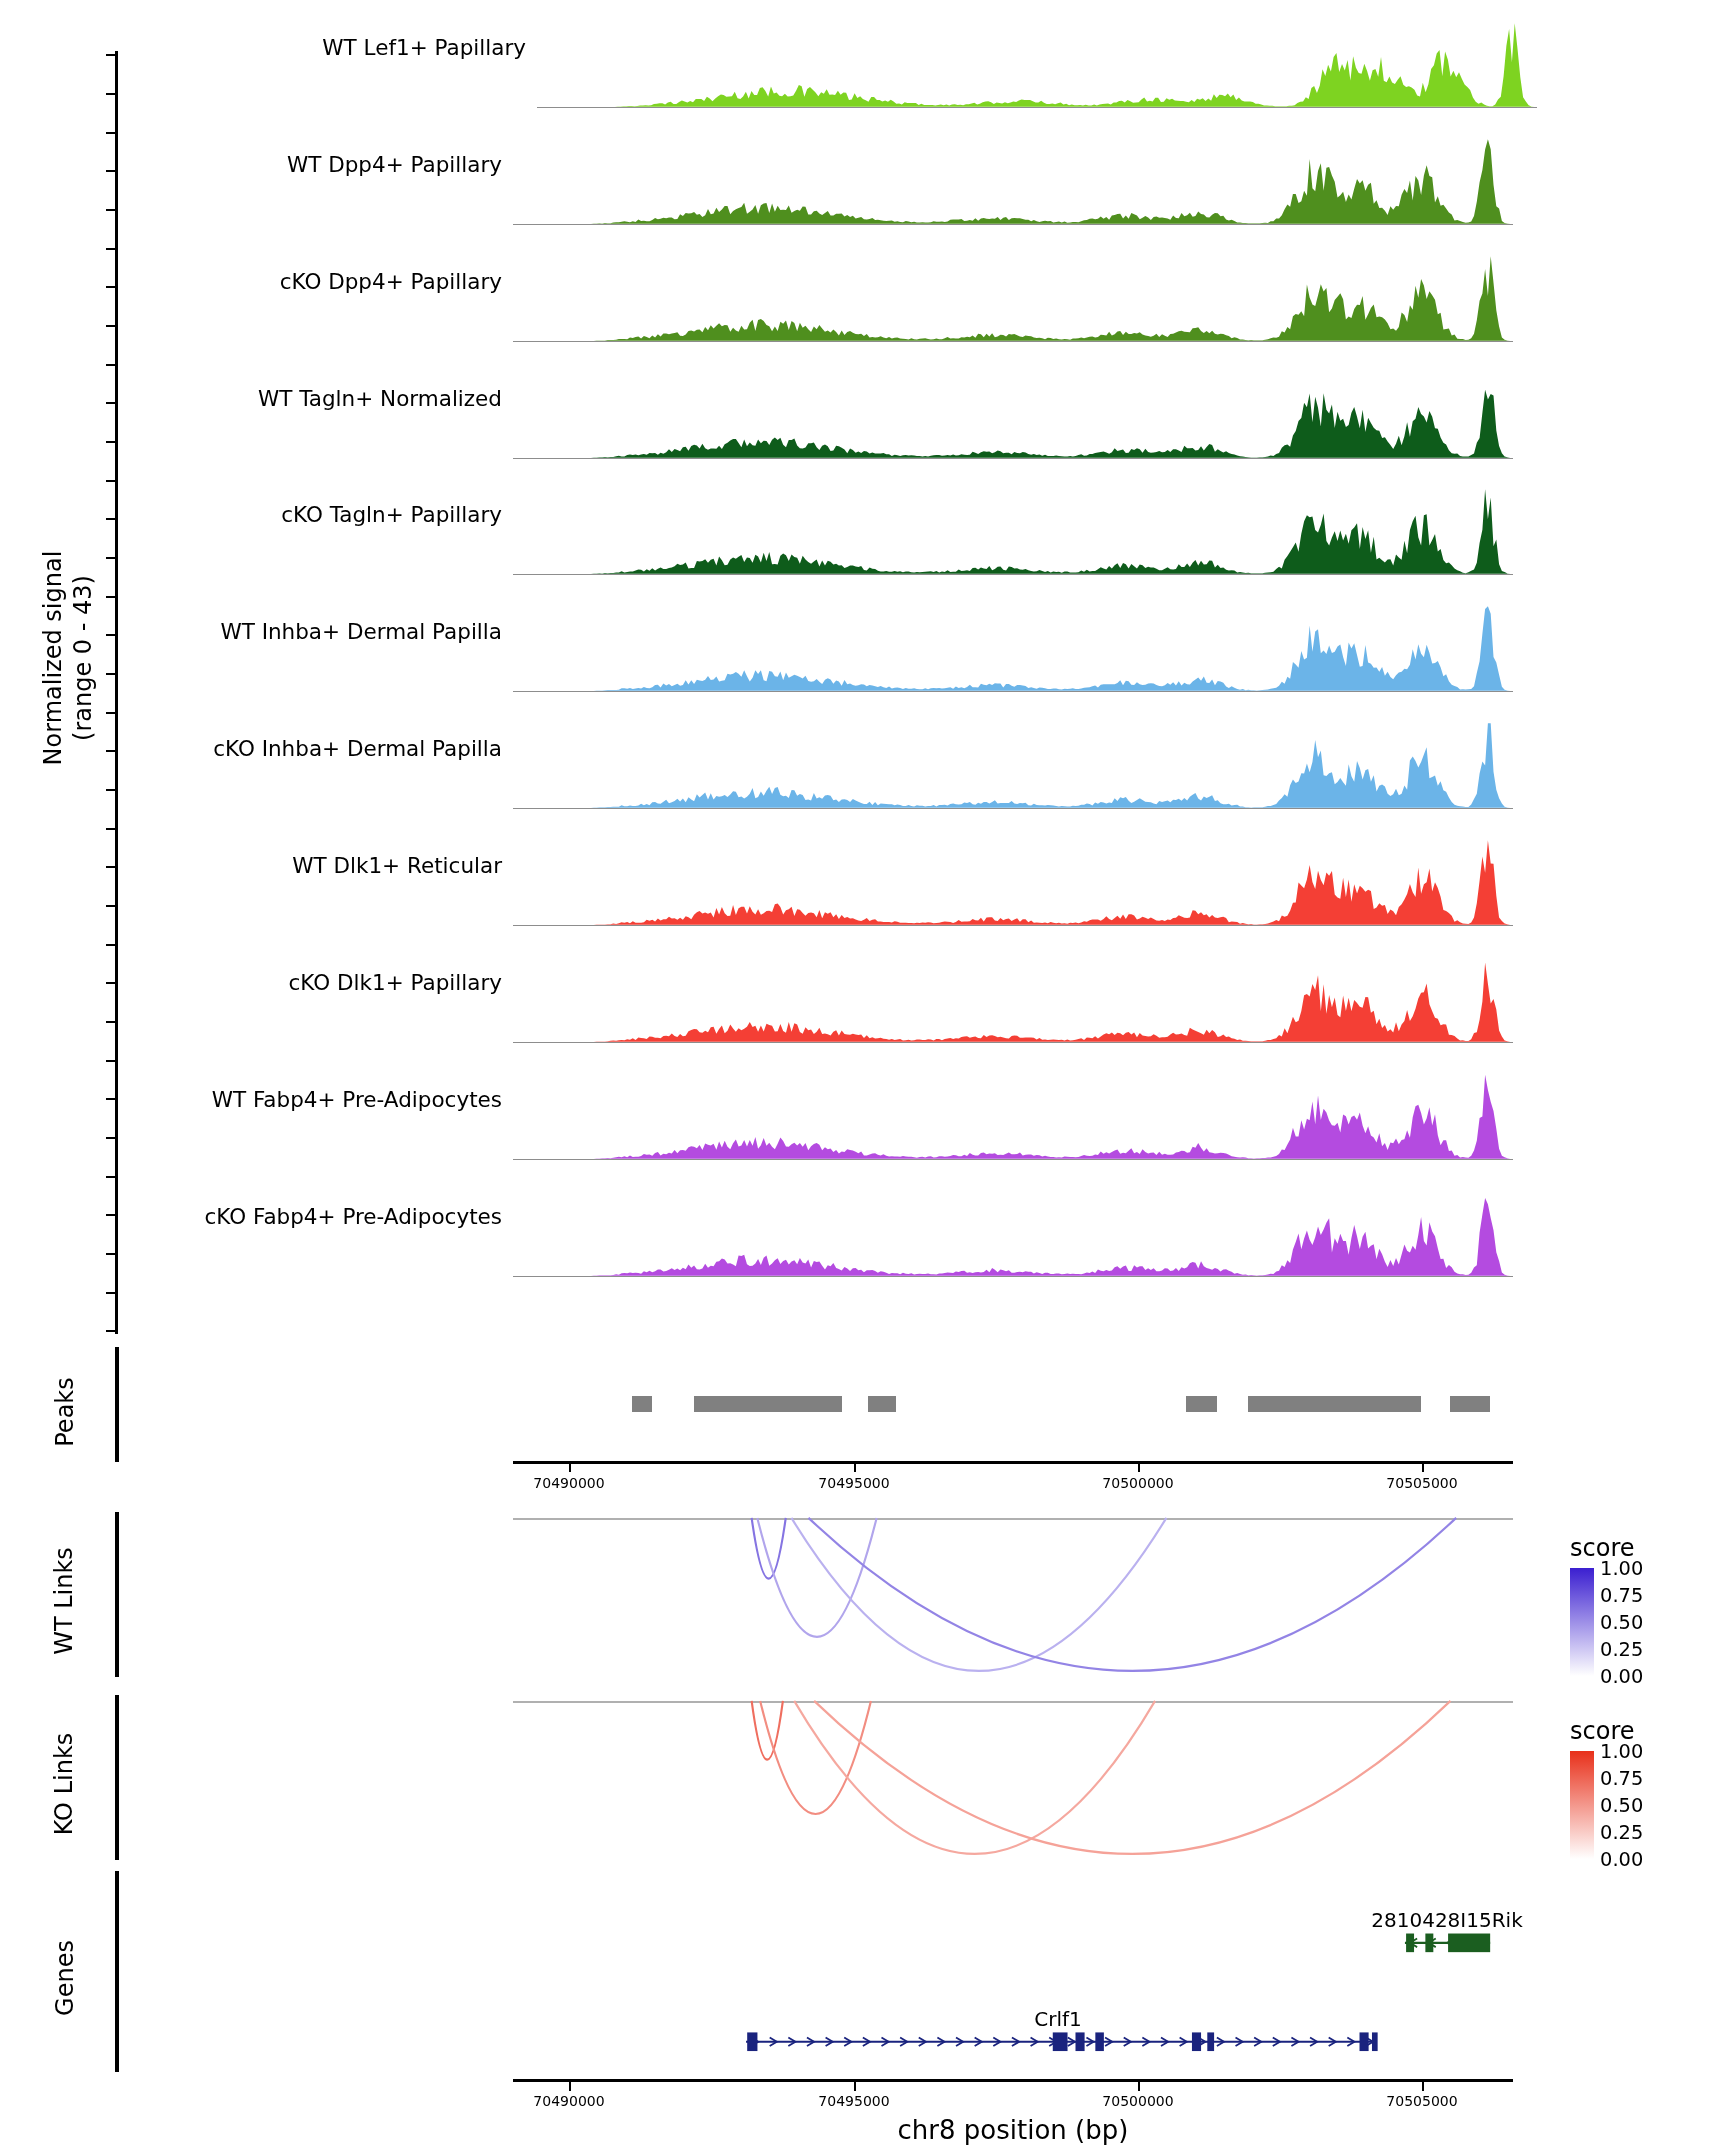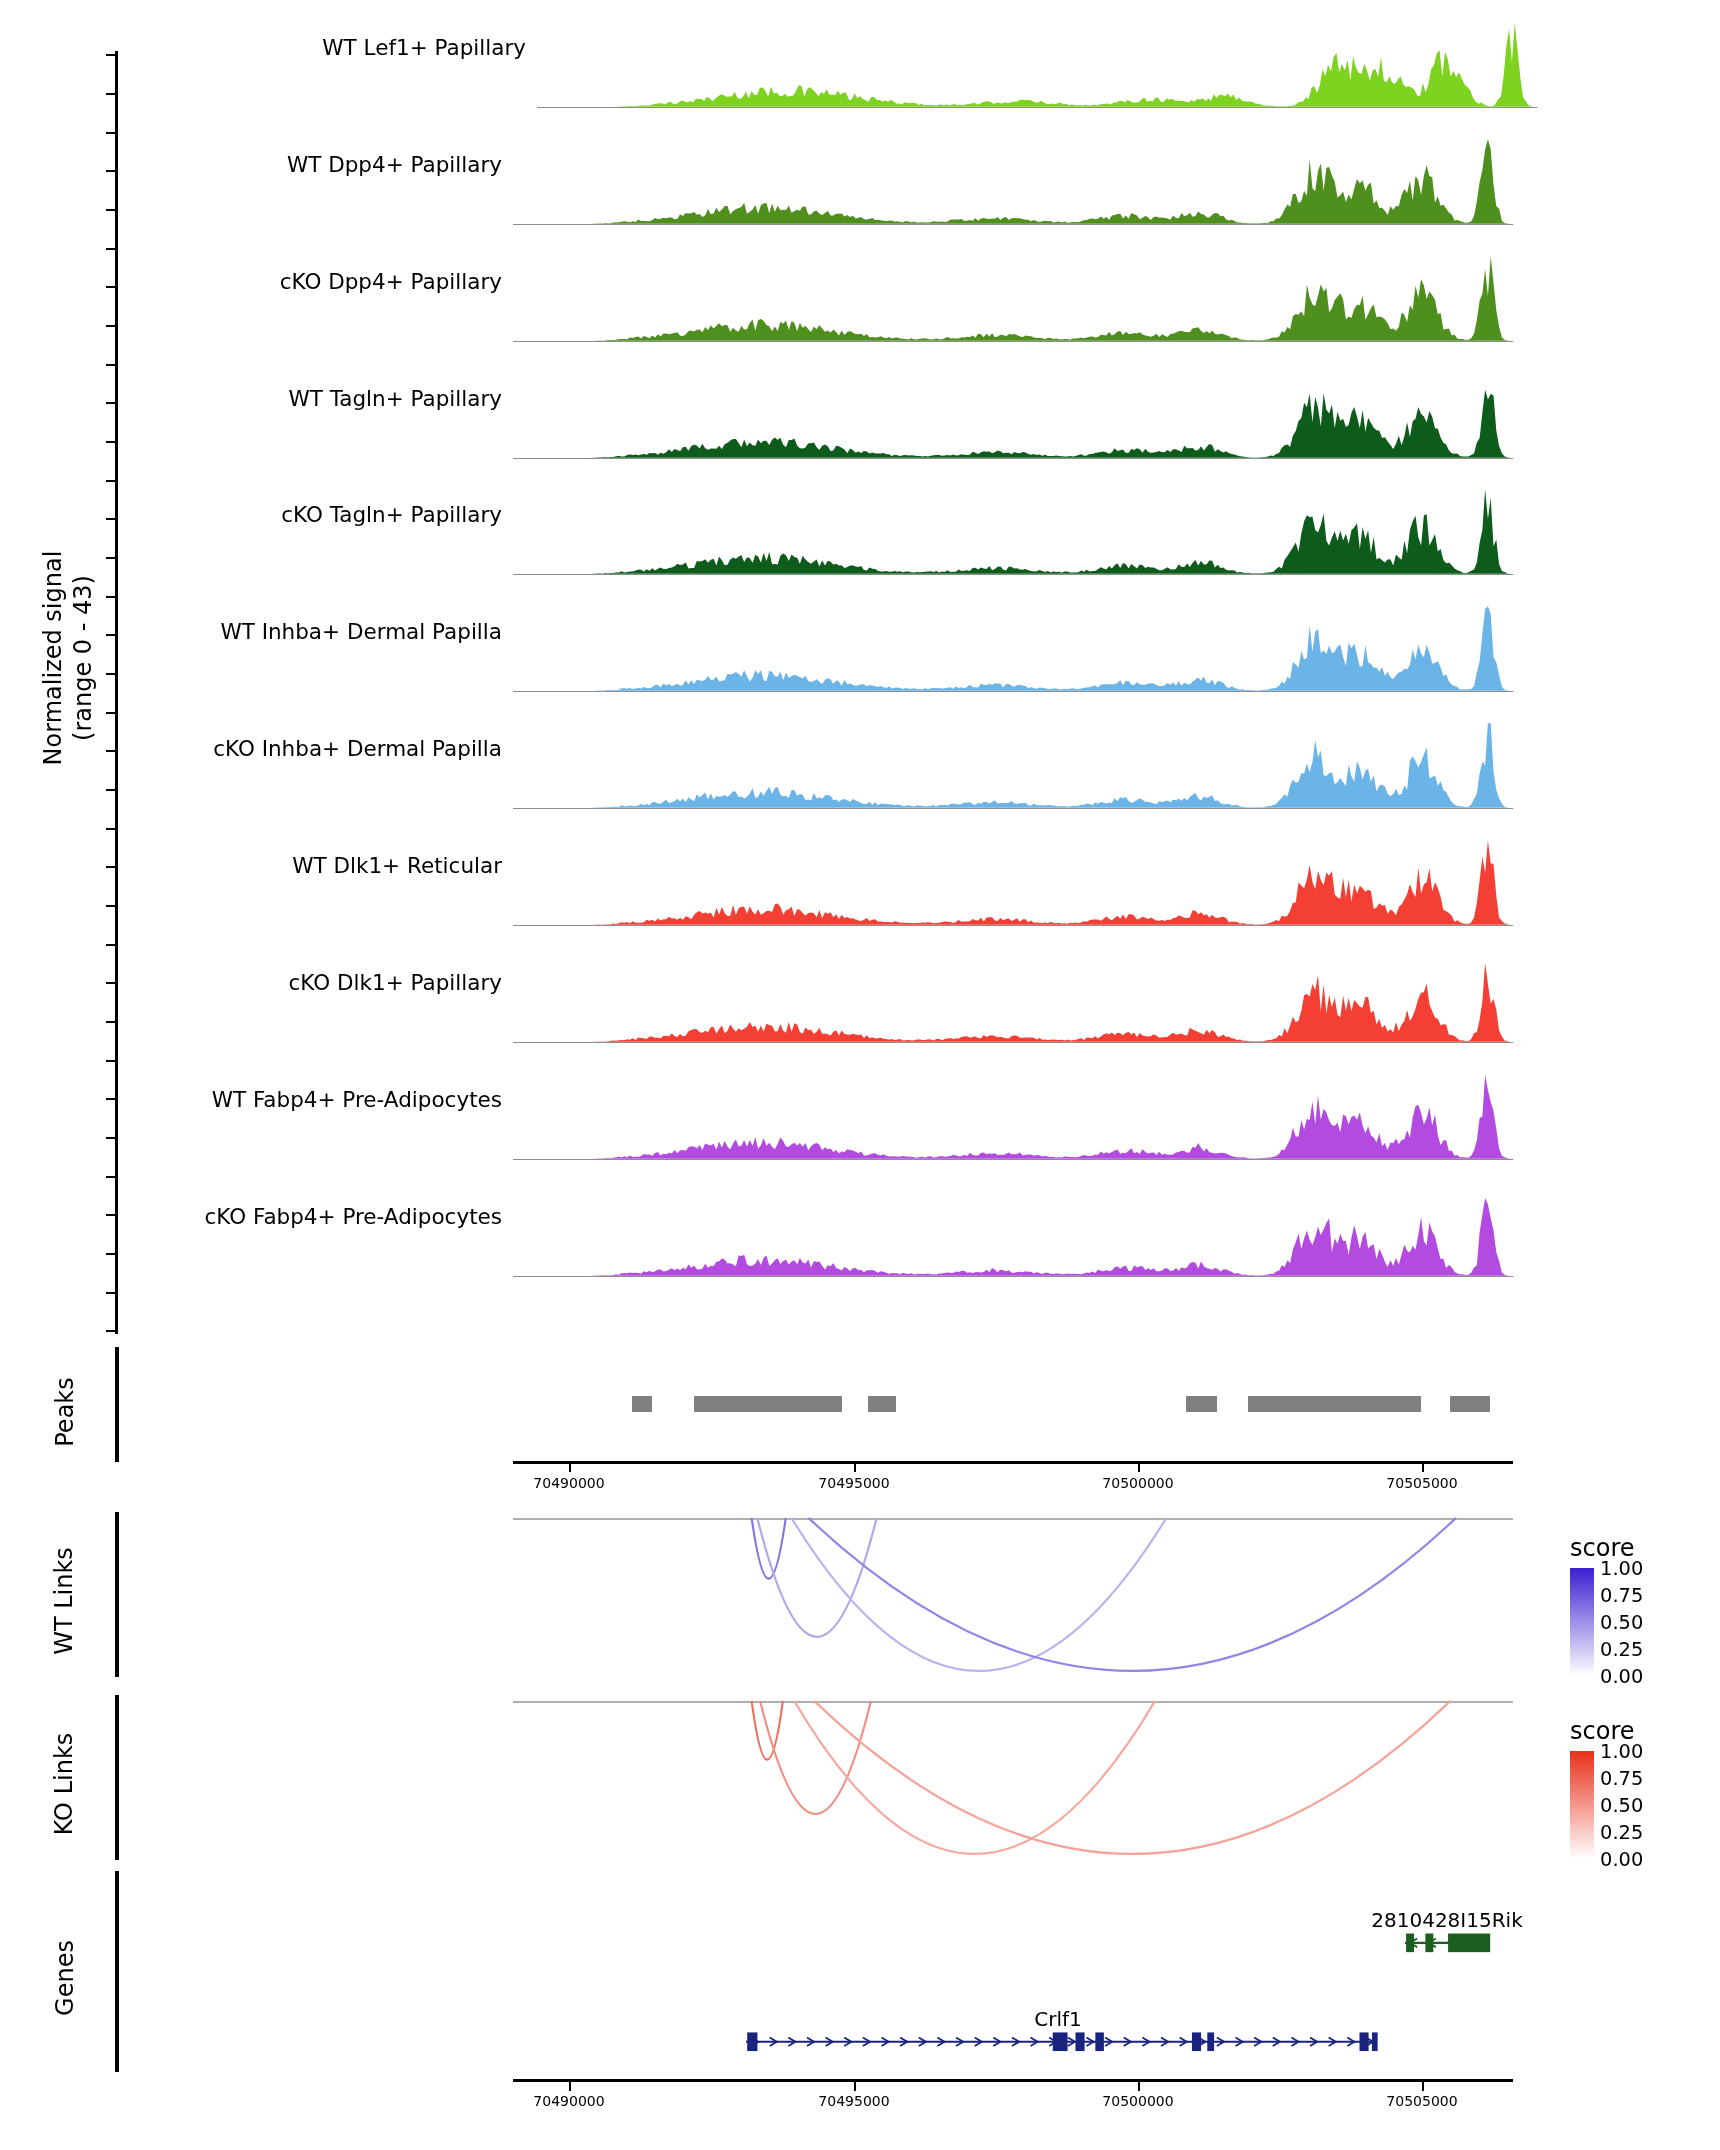--- a/index.html
+++ b/index.html
@@ -295,21 +295,21 @@
           <div class="track-baseline" style="top: 85px;"></div>
           <div class="track-plot">
             <svg viewBox="0 0 1395 163" preserveAspectRatio="none">
               <g transform="translate(0,-2)">
                 <path d="M 0 120 L 0.0 120.0 L 3.9 120.0 L 7.8 120.0 L 11.7 120.0 L 15.5 120.0 L 19.4 120.0 L 23.3 120.0 L 27.2 120.0 L 31.1 120.0 L 35.0 120.0 L 38.9 120.0 L 42.7 120.0 L 46.6 120.0 L 50.5 120.0 L 54.4 120.0 L 58.3 120.0 L 62.2 120.0 L 66.1 120.0 L 69.9 120.0 L 73.8 120.0 L 77.7 120.0 L 81.6 120.0 L 85.5 120.0 L 89.4 120.0 L 93.3 120.0 L 97.1 120.0 L 101.0 120.0 L 104.9 120.0 L 108.8 119.9 L 112.7 119.9 L 116.6 119.8 L 120.5 119.6 L 124.3 119.6 L 128.2 119.6 L 132.1 119.0 L 136.0 119.0 L 139.9 119.1 L 143.8 118.8 L 147.7 117.6 L 151.5 117.5 L 155.4 117.6 L 159.3 118.0 L 163.2 115.5 L 167.1 116.3 L 171.0 114.7 L 174.9 114.3 L 178.7 117.0 L 182.6 113.6 L 186.5 114.8 L 190.4 116.6 L 194.3 112.7 L 198.2 115.4 L 202.1 110.9 L 205.9 114.1 L 209.8 110.0 L 213.7 110.0 L 217.6 111.1 L 221.5 110.1 L 225.4 109.2 L 229.3 108.1 L 233.1 113.1 L 237.0 113.4 L 240.9 111.3 L 244.8 106.4 L 248.7 105.9 L 252.6 107.3 L 256.5 104.8 L 260.3 104.4 L 264.2 108.2 L 268.1 101.0 L 272.0 105.5 L 275.9 98.4 L 279.8 102.9 L 283.7 99.2 L 287.5 95.8 L 291.4 99.7 L 295.3 98.1 L 299.2 98.5 L 303.1 107.6 L 307.0 101.9 L 310.9 105.7 L 314.7 107.5 L 318.6 99.1 L 322.5 104.3 L 326.4 104.2 L 330.3 95.0 L 334.2 90.7 L 338.1 106.4 L 341.9 91.3 L 345.8 89.6 L 349.7 92.4 L 353.6 98.3 L 357.5 99.9 L 361.4 107.0 L 365.3 100.3 L 369.2 106.6 L 373.0 93.7 L 376.9 96.5 L 380.8 91.7 L 384.7 105.0 L 388.6 92.4 L 392.5 95.4 L 396.4 106.7 L 400.2 95.1 L 404.1 102.0 L 408.0 99.1 L 411.9 104.0 L 415.8 107.9 L 419.7 100.2 L 423.6 104.1 L 427.4 98.3 L 431.3 102.9 L 435.2 107.6 L 439.1 105.9 L 443.0 108.7 L 446.9 104.4 L 450.8 108.0 L 454.6 112.8 L 458.5 105.7 L 462.4 112.0 L 466.3 108.0 L 470.2 106.6 L 474.1 108.9 L 478.0 110.8 L 481.8 110.9 L 485.7 110.4 L 489.6 113.4 L 493.5 110.6 L 497.4 115.7 L 501.3 114.7 L 505.2 115.4 L 509.0 115.2 L 512.9 113.7 L 516.8 115.5 L 520.7 116.5 L 524.6 115.0 L 528.5 117.1 L 532.4 116.0 L 536.2 115.6 L 540.1 117.1 L 544.0 117.2 L 547.9 117.5 L 551.8 118.2 L 555.7 116.5 L 559.6 118.0 L 563.4 118.3 L 567.3 117.2 L 571.2 117.1 L 575.1 116.7 L 579.0 117.6 L 582.9 118.2 L 586.8 117.9 L 590.6 117.1 L 594.5 118.1 L 598.4 117.9 L 602.3 116.6 L 606.2 114.9 L 610.1 117.0 L 614.0 116.7 L 617.8 116.9 L 621.7 116.8 L 625.6 115.2 L 629.5 115.6 L 633.4 114.4 L 637.3 115.1 L 641.2 112.8 L 645.0 115.8 L 648.9 110.4 L 652.8 111.0 L 656.7 115.3 L 660.6 110.2 L 664.5 114.3 L 668.4 109.6 L 672.2 115.3 L 676.1 114.0 L 680.0 111.6 L 683.9 112.2 L 687.8 114.3 L 691.7 110.5 L 695.6 111.2 L 699.4 110.8 L 703.3 112.3 L 707.2 114.0 L 711.1 114.9 L 715.0 112.8 L 718.9 113.5 L 722.8 113.9 L 726.6 115.7 L 730.5 116.4 L 734.4 115.9 L 738.3 116.6 L 742.2 118.0 L 746.1 115.9 L 750.0 116.4 L 753.8 117.6 L 757.7 117.0 L 761.6 118.0 L 765.5 118.3 L 769.4 117.6 L 773.3 118.1 L 777.2 118.6 L 781.0 116.8 L 784.9 117.1 L 788.8 116.6 L 792.7 115.4 L 796.6 116.7 L 800.5 115.6 L 804.4 114.4 L 808.2 114.1 L 812.1 115.6 L 816.0 114.8 L 819.9 111.6 L 823.8 112.0 L 827.7 112.8 L 831.6 107.4 L 835.4 112.8 L 839.3 111.0 L 843.2 107.2 L 847.1 106.4 L 851.0 112.2 L 854.9 107.7 L 858.8 110.7 L 862.6 110.7 L 866.5 109.2 L 870.4 109.9 L 874.3 108.3 L 878.2 111.2 L 882.1 112.6 L 886.0 113.4 L 889.8 114.6 L 893.7 113.2 L 897.6 110.4 L 901.5 114.9 L 905.4 110.9 L 909.3 113.2 L 913.2 115.0 L 917.0 110.5 L 920.9 110.3 L 924.8 108.5 L 928.7 107.0 L 932.6 106.1 L 936.5 107.6 L 940.4 107.8 L 944.2 108.4 L 948.1 102.6 L 952.0 102.4 L 955.9 101.4 L 959.8 106.5 L 963.7 109.3 L 967.6 106.5 L 971.4 109.7 L 975.3 106.1 L 979.2 110.2 L 983.1 111.3 L 987.0 110.4 L 990.9 110.6 L 994.8 112.3 L 998.6 113.5 L 1002.5 116.7 L 1006.4 115.1 L 1010.3 116.3 L 1014.2 118.4 L 1018.1 118.2 L 1022.0 118.9 L 1025.8 119.2 L 1029.7 119.1 L 1033.6 119.5 L 1037.5 119.5 L 1041.4 119.3 L 1045.3 119.5 L 1049.2 118.7 L 1053.1 118.1 L 1056.9 116.7 L 1060.8 115.5 L 1064.7 115.9 L 1068.6 114.5 L 1072.5 107.0 L 1076.4 108.7 L 1080.3 101.0 L 1084.1 104.2 L 1088.0 85.8 L 1091.9 82.7 L 1095.8 83.9 L 1099.7 79.1 L 1103.6 86.0 L 1107.5 41.7 L 1111.3 59.9 L 1115.2 69.6 L 1119.1 71.8 L 1123.0 57.1 L 1126.9 41.5 L 1130.8 51.5 L 1134.7 46.7 L 1138.5 80.5 L 1142.4 75.3 L 1146.3 63.2 L 1150.2 58.7 L 1154.1 54.0 L 1158.0 62.4 L 1161.9 90.3 L 1165.7 86.2 L 1169.6 88.4 L 1173.5 75.7 L 1177.4 70.0 L 1181.3 70.1 L 1185.2 57.7 L 1189.1 90.7 L 1192.9 83.1 L 1196.8 74.5 L 1200.7 69.5 L 1204.6 87.3 L 1208.5 86.4 L 1212.4 87.4 L 1216.3 90.4 L 1220.1 95.6 L 1224.0 104.1 L 1227.9 102.9 L 1231.8 106.3 L 1235.7 101.0 L 1239.6 80.7 L 1243.5 84.1 L 1247.3 94.1 L 1251.2 70.5 L 1255.1 77.0 L 1259.0 43.5 L 1262.9 60.2 L 1266.8 33.9 L 1270.7 43.0 L 1274.5 62.0 L 1278.4 51.0 L 1282.3 56.8 L 1286.2 62.9 L 1290.1 83.2 L 1294.0 81.0 L 1297.9 104.3 L 1301.7 103.6 L 1305.6 103.0 L 1309.5 112.9 L 1313.4 111.2 L 1317.3 117.2 L 1321.2 117.6 L 1325.1 117.5 L 1328.9 119.0 L 1332.8 118.7 L 1336.7 116.6 L 1340.6 110.2 L 1344.5 91.5 L 1348.4 64.2 L 1352.3 54.3 L 1356.1 20.1 L 1360.0 57.9 L 1363.9 2.4 L 1367.8 39.4 L 1371.7 77.7 L 1375.6 100.2 L 1379.5 115.4 L 1383.3 118.7 L 1387.2 119.7 L 1391.1 119.9 L 1395.0 120.0 L 1395 120 Z" fill="#4F8F1E"></path>
               </g>
             </svg>
           </div>
         </div>
         <div class="track" style="top: 351px;">
-          <div class="track-label">WT Tagln+ Papillary</div>
+          <div class="track-label">WT Tagln+ Normalized</div>
           <div class="track-baseline" style="top: 85px;"></div>
           <div class="track-plot">
             <svg viewBox="0 0 1395 163" preserveAspectRatio="none">
               <g transform="translate(0,-2)">
                 <path d="M 0 120 L 0.0 120.0 L 3.9 120.0 L 7.8 120.0 L 11.7 120.0 L 15.5 120.0 L 19.4 120.0 L 23.3 120.0 L 27.2 120.0 L 31.1 120.0 L 35.0 120.0 L 38.9 120.0 L 42.7 120.0 L 46.6 120.0 L 50.5 120.0 L 54.4 120.0 L 58.3 120.0 L 62.2 120.0 L 66.1 120.0 L 69.9 120.0 L 73.8 120.0 L 77.7 120.0 L 81.6 120.0 L 85.5 120.0 L 89.4 120.0 L 93.3 120.0 L 97.1 120.0 L 101.0 120.0 L 104.9 120.0 L 108.8 119.9 L 112.7 119.8 L 116.6 119.8 L 120.5 119.5 L 124.3 119.5 L 128.2 119.1 L 132.1 119.4 L 136.0 119.0 L 139.9 119.1 L 143.8 118.1 L 147.7 117.4 L 151.5 118.3 L 155.4 118.3 L 159.3 116.2 L 163.2 115.4 L 167.1 116.2 L 171.0 115.7 L 174.9 116.6 L 178.7 115.6 L 182.6 114.7 L 186.5 116.0 L 190.4 113.6 L 194.3 113.8 L 198.2 113.6 L 202.1 115.9 L 205.9 113.1 L 209.8 114.4 L 213.7 112.3 L 217.6 108.2 L 221.5 112.0 L 225.4 107.8 L 229.3 109.4 L 233.1 110.9 L 237.0 105.5 L 240.9 104.8 L 244.8 110.3 L 248.7 103.8 L 252.6 101.9 L 256.5 103.0 L 260.3 107.1 L 264.2 100.7 L 268.1 107.0 L 272.0 108.9 L 275.9 107.3 L 279.8 107.1 L 283.7 107.4 L 287.5 103.3 L 291.4 107.8 L 295.3 101.4 L 299.2 99.3 L 303.1 96.0 L 307.0 94.1 L 310.9 93.8 L 314.7 99.6 L 318.6 105.3 L 322.5 94.6 L 326.4 104.2 L 330.3 98.9 L 334.2 102.6 L 338.1 103.2 L 341.9 94.8 L 345.8 99.7 L 349.7 96.4 L 353.6 96.6 L 357.5 102.4 L 361.4 95.1 L 365.3 91.7 L 369.2 95.4 L 373.0 92.2 L 376.9 101.8 L 380.8 105.4 L 384.7 95.2 L 388.6 95.5 L 392.5 93.2 L 396.4 102.9 L 400.2 107.0 L 404.1 107.2 L 408.0 105.9 L 411.9 99.8 L 415.8 99.9 L 419.7 98.7 L 423.6 105.4 L 427.4 109.2 L 431.3 103.3 L 435.2 101.5 L 439.1 104.2 L 443.0 110.7 L 446.9 110.0 L 450.8 103.2 L 454.6 104.2 L 458.5 106.0 L 462.4 108.6 L 466.3 113.8 L 470.2 107.2 L 474.1 109.4 L 478.0 113.1 L 481.8 111.5 L 485.7 113.5 L 489.6 110.5 L 493.5 111.5 L 497.4 114.3 L 501.3 112.9 L 505.2 114.3 L 509.0 114.0 L 512.9 114.2 L 516.8 113.5 L 520.7 115.2 L 524.6 115.1 L 528.5 117.6 L 532.4 116.0 L 536.2 116.7 L 540.1 117.7 L 544.0 116.5 L 547.9 116.4 L 551.8 117.0 L 555.7 116.6 L 559.6 116.9 L 563.4 117.5 L 567.3 117.5 L 571.2 118.2 L 575.1 117.7 L 579.0 118.5 L 582.9 117.4 L 586.8 116.7 L 590.6 116.1 L 594.5 116.1 L 598.4 117.3 L 602.3 116.8 L 606.2 116.4 L 610.1 117.0 L 614.0 115.6 L 617.8 117.0 L 621.7 116.7 L 625.6 115.2 L 629.5 116.0 L 633.4 116.2 L 637.3 116.0 L 641.2 111.7 L 645.0 113.1 L 648.9 114.9 L 652.8 112.5 L 656.7 111.0 L 660.6 111.7 L 664.5 111.2 L 668.4 113.7 L 672.2 112.3 L 676.1 110.0 L 680.0 111.0 L 683.9 113.7 L 687.8 113.2 L 691.7 113.0 L 695.6 115.1 L 699.4 112.2 L 703.3 113.3 L 707.2 113.9 L 711.1 112.2 L 715.0 112.6 L 718.9 114.7 L 722.8 116.0 L 726.6 114.8 L 730.5 116.3 L 734.4 115.5 L 738.3 117.2 L 742.2 116.0 L 746.1 117.7 L 750.0 117.5 L 753.8 117.7 L 757.7 117.0 L 761.6 117.7 L 765.5 117.9 L 769.4 118.4 L 773.3 118.4 L 777.2 117.6 L 781.0 118.2 L 784.9 117.6 L 788.8 116.3 L 792.7 115.3 L 796.6 117.2 L 800.5 117.1 L 804.4 114.8 L 808.2 114.7 L 812.1 113.4 L 816.0 112.8 L 819.9 112.0 L 823.8 111.3 L 827.7 112.8 L 831.6 114.4 L 835.4 112.5 L 839.3 107.0 L 843.2 110.5 L 847.1 109.7 L 851.0 108.5 L 854.9 113.4 L 858.8 113.1 L 862.6 108.0 L 866.5 109.2 L 870.4 106.8 L 874.3 108.1 L 878.2 113.1 L 882.1 107.7 L 886.0 112.2 L 889.8 113.1 L 893.7 112.8 L 897.6 112.0 L 901.5 110.5 L 905.4 112.3 L 909.3 111.9 L 913.2 109.3 L 917.0 112.2 L 920.9 108.3 L 924.8 108.1 L 928.7 110.1 L 932.6 112.1 L 936.5 103.3 L 940.4 106.7 L 944.2 106.7 L 948.1 106.5 L 952.0 110.0 L 955.9 109.3 L 959.8 104.2 L 963.7 109.9 L 967.6 105.2 L 971.4 100.9 L 975.3 102.3 L 979.2 111.8 L 983.1 108.3 L 987.0 110.5 L 990.9 112.8 L 994.8 111.1 L 998.6 113.3 L 1002.5 115.0 L 1006.4 115.4 L 1010.3 117.0 L 1014.2 117.9 L 1018.1 118.3 L 1022.0 118.9 L 1025.8 119.3 L 1029.7 119.6 L 1033.6 119.6 L 1037.5 119.7 L 1041.4 119.5 L 1045.3 119.3 L 1049.2 119.0 L 1053.1 118.5 L 1056.9 117.0 L 1060.8 117.8 L 1064.7 114.9 L 1068.6 113.4 L 1072.5 106.3 L 1076.4 102.5 L 1080.3 101.6 L 1084.1 104.9 L 1088.0 88.9 L 1091.9 82.7 L 1095.8 68.7 L 1099.7 64.7 L 1103.6 43.5 L 1107.5 49.6 L 1111.3 30.7 L 1115.2 70.6 L 1119.1 35.1 L 1123.0 50.4 L 1126.9 76.5 L 1130.8 30.1 L 1134.7 53.2 L 1138.5 58.4 L 1142.4 45.8 L 1146.3 78.7 L 1150.2 56.1 L 1154.1 68.6 L 1158.0 65.8 L 1161.9 77.4 L 1165.7 74.4 L 1169.6 57.3 L 1173.5 49.4 L 1177.4 63.1 L 1181.3 79.1 L 1185.2 53.2 L 1189.1 84.2 L 1192.9 64.4 L 1196.8 71.6 L 1200.7 78.3 L 1204.6 81.8 L 1208.5 82.4 L 1212.4 92.7 L 1216.3 91.5 L 1220.1 97.6 L 1224.0 102.3 L 1227.9 108.0 L 1231.8 100.7 L 1235.7 89.5 L 1239.6 102.8 L 1243.5 90.1 L 1247.3 70.7 L 1251.2 90.8 L 1255.1 69.2 L 1259.0 65.9 L 1262.9 49.2 L 1266.8 59.1 L 1270.7 62.7 L 1274.5 71.0 L 1278.4 54.9 L 1282.3 63.0 L 1286.2 78.8 L 1290.1 79.5 L 1294.0 91.8 L 1297.9 99.3 L 1301.7 101.6 L 1305.6 109.5 L 1309.5 113.8 L 1313.4 114.6 L 1317.3 114.0 L 1321.2 117.8 L 1325.1 118.5 L 1328.9 118.5 L 1332.8 118.5 L 1336.7 116.1 L 1340.6 114.2 L 1344.5 99.1 L 1348.4 92.4 L 1352.3 57.3 L 1356.1 25.2 L 1360.0 38.8 L 1363.9 31.2 L 1367.8 33.2 L 1371.7 82.2 L 1375.6 103.6 L 1379.5 113.9 L 1383.3 118.2 L 1387.2 119.5 L 1391.1 119.9 L 1395.0 120.0 L 1395 120 Z" fill="#0E5C1B"></path>
               </g>
             </svg>
           </div>
         </div>
         <div class="track" style="top: 467px;">
@@ -534,16 +534,17 @@
     <div id="x-ticks-bottom">
         <div class="axis-tick" style="left: 569px; top: 218px;"></div>
         <div class="axis-tick-label" style="left: 569px; top: 229px;">70490000</div>
         <div class="axis-tick" style="left: 854px; top: 218px;"></div>
         <div class="axis-tick-label" style="left: 854px; top: 229px;">70495000</div>
         <div class="axis-tick" style="left: 1138px; top: 218px;"></div>
         <div class="axis-tick-label" style="left: 1138px; top: 229px;">70500000</div>
         <div class="axis-tick" style="left: 1422px; top: 218px;"></div>
         <div class="axis-tick-label" style="left: 1422px; top: 229px;">70505000</div>
       </div>
+    <div class="x-axis-title" style="top:251px;">chr8 position (bp)</div>
   </div>
 
 </div>
 
 
 </body></html>

